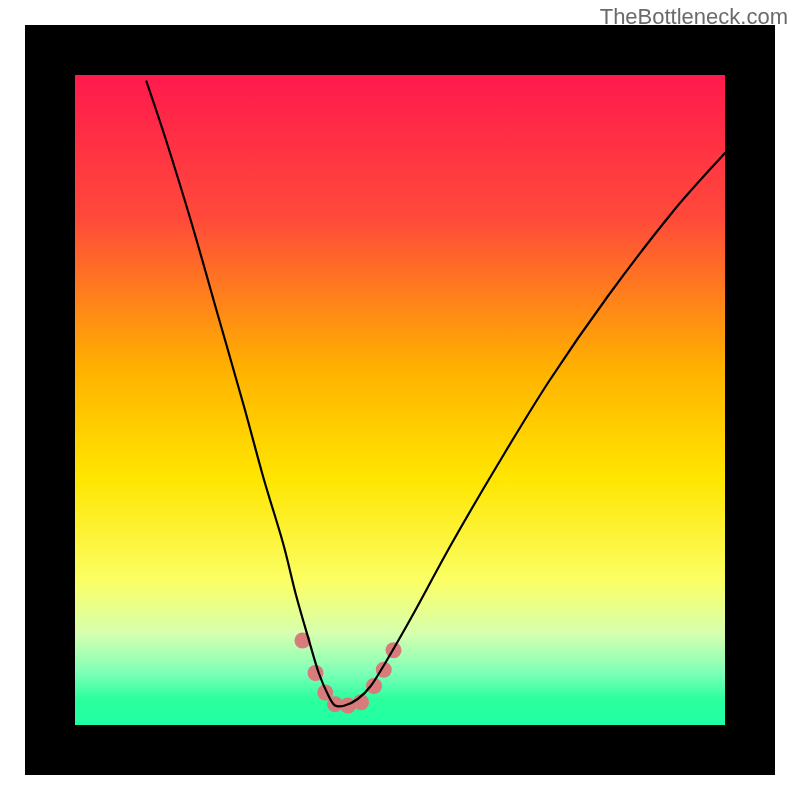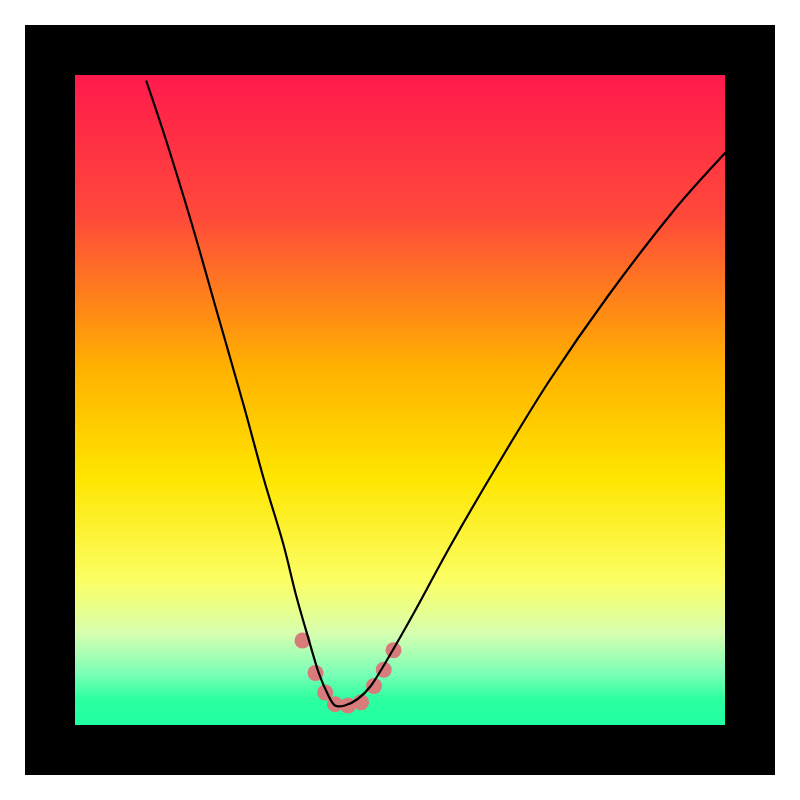--- a/index.html
+++ b/index.html
@@ -26,20 +26,21 @@
     z-index: 10;
   }
   svg {
     display: block;
   }
 </style>
 </head>
 <body>
 
 <div class="container">
+  <div class="watermark">TheBottleneck.com</div>
   <svg id="chart-svg" width="800" height="800" viewBox="0 0 800 800">
     <defs>
       <linearGradient id="bg-grad" x1="0" y1="0" x2="0" y2="1">
           <stop offset="0%" stop-color="#ff1a4d"></stop>
           <stop offset="22%" stop-color="#ff4a3a"></stop>
           <stop offset="45%" stop-color="#ffb100"></stop>
           <stop offset="62%" stop-color="#ffe600"></stop>
           <stop offset="78%" stop-color="#fbff66"></stop>
           <stop offset="86%" stop-color="#d6ffb0"></stop>
           <stop offset="92%" stop-color="#7dffb8"></stop>

